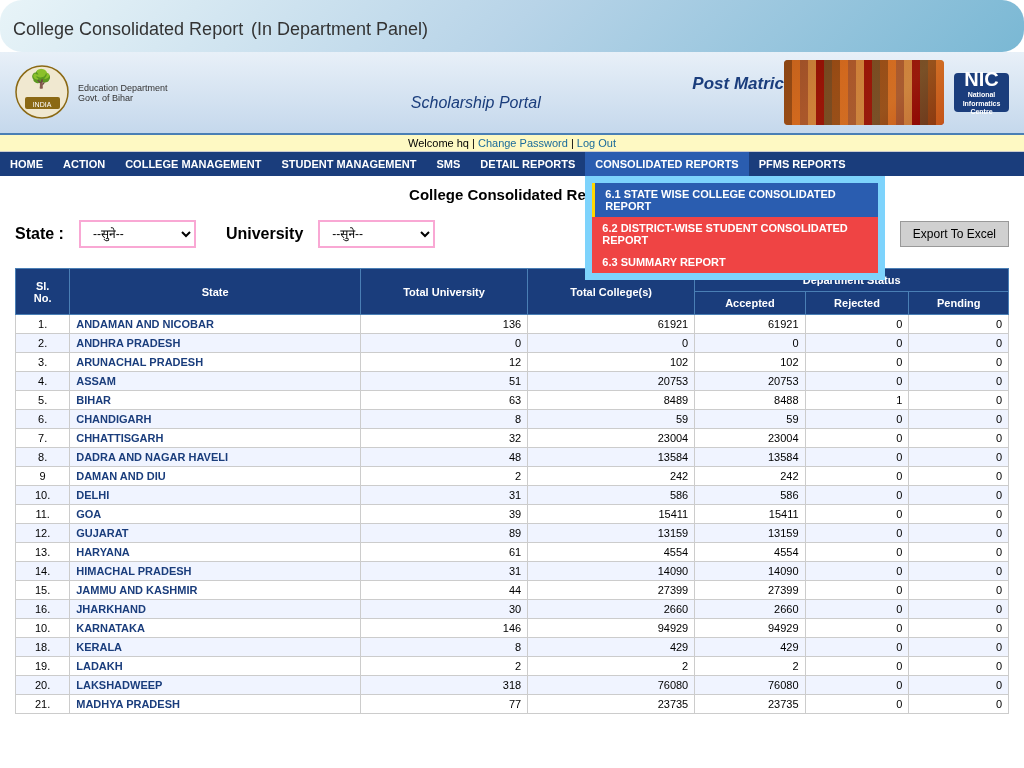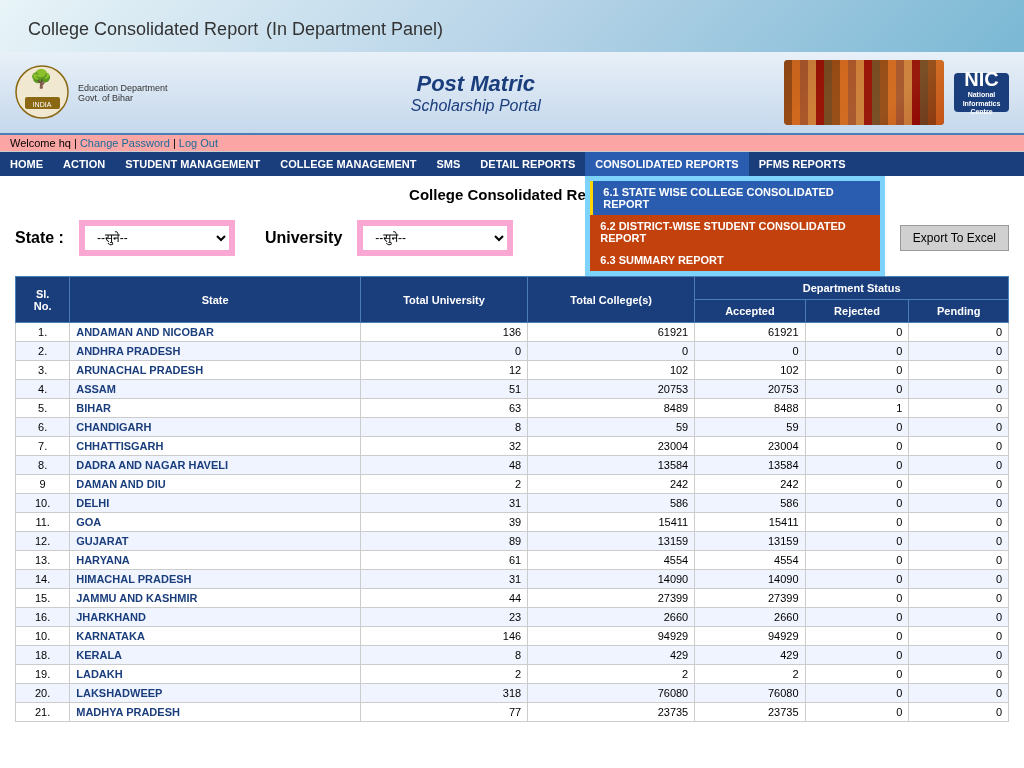--- a/index.html
+++ b/index.html
@@ -1,22 +1,23 @@
 <!DOCTYPE html>
 <html><head>
   <meta charset="utf-8">
   <style>
     * { margin: 0; padding: 0; box-sizing: border-box; }
     body { font-family: Arial, sans-serif; font-size: 12px; background: #fff; overflow-x: hidden; }
 
     
     .title-bar {
       background: linear-gradient(135deg, #e8f4f8 0%, #b8d4e8 50%, #7ab8d4 100%);
-      padding: 10px 28px;
+      padding: 10px 13px;
       position: relative;
+      border-radius: 22px;
     }
     .title-bar h1 {
       font-size: 28px;
       color: #1a6b9a;
       font-weight: bold;
     }
     .title-bar h1 span {
       font-size: 18px;
       color: #333;
       font-weight: normal;
@@ -39,24 +40,25 @@
     }
     .logo-emblem {
       width: 55px;
       height: 55px;
     }
     .header-text-center {
       text-align: center;
       flex: 1;
     }
     .header-text-center .portal-title {
-      font-size: 22px;
+      font-size: 17px;
       font-weight: bold;
       color: #1a3d7c;
       font-style: italic;
+      text-align: right;
     }
     .header-text-center .portal-subtitle {
       font-size: 16px;
       font-style: italic;
       color: #1a3d7c;
     }
     .header-right {
       display: flex;
       align-items: center;
       gap: 10px;
@@ -91,24 +93,24 @@
     }
     .nic-logo .nic-text { font-size: 20px; font-weight: bold; }
     .nic-logo .nic-sub { font-size: 7px; text-align: center; line-height: 1.2; }
     .edu-dept {
       font-size: 9px;
       color: #333;
     }
 
     
     .welcome-bar {
-      text-align: left;
+      text-align: center;
       padding: 2px 10px;
       font-size: 11px;
-      background: #fca5a5;
+      background: #fef9c3;
       border-bottom: 1px solid #ccc;
     }
     .welcome-bar a { color: #1a6b9a; text-decoration: none; }
 
     
     .nav-bar {
       background: #1a3d7c;
       display: flex;
       align-items: stretch;
       position: relative;
@@ -125,22 +127,22 @@
       align-items: center;
     }
     .nav-item.active { background: #2a5db0; }
     .nav-dropdown {
       position: relative;
     }
     .nav-dropdown-menu {
       position: absolute;
       top: 100%;
       left: 0;
-      background: #c2410c;
-      border: 5px solid #7dd3fc;
+      background: #ef4444;
+      border: 7px solid #7dd3fc;
       min-width: 300px;
       z-index: 200;
     }
     .nav-dropdown-item {
       color: white;
       padding: 5px 10px;
       font-size: 11px;
       cursor: pointer;
       display: block;
       font-weight: bold;
@@ -164,23 +166,23 @@
       gap: 15px;
       margin-bottom: 15px;
       padding: 5px 0;
     }
     .filter-label {
       font-size: 16px;
       font-weight: bold;
     }
     .filter-select {
       padding: 4px 8px;
-      border: 6px solid #f9a8d4;
+      border: 2px solid #f9a8d4;
       font-size: 12px;
-      width: 156px;
+      width: 117px;
       background: white;
     }
     .export-btn {
       background: #d0d0d0;
       border: 1px solid #999;
       padding: 5px 12px;
       font-size: 12px;
       cursor: pointer;
       margin-left: auto;
     }
@@ -253,22 +255,22 @@
 <div class="welcome-bar">
   <span>Welcome hq |</span>
   <a href="#">Change Password</a>
   <span> | </span>
   <a href="#">Log Out</a>
 </div>
 
 <div class="nav-bar">
   <div class="nav-item">HOME</div>
   <div class="nav-item">ACTION</div>
+  <div class="nav-item">COLLEGE MANAGEMENT</div>
   <div class="nav-item">STUDENT MANAGEMENT</div>
-  <div class="nav-item">COLLEGE MANAGEMENT</div>
   <div class="nav-item">SMS</div>
   <div class="nav-item">DETAIL REPORTS</div>
   <div class="nav-dropdown" style="position:relative;">
     <div class="nav-item active">CONSOLIDATED REPORTS</div>
     <div class="nav-dropdown-menu">
       <div class="nav-dropdown-item selected">6.1 STATE WISE COLLEGE CONSOLIDATED REPORT</div>
       <div class="nav-dropdown-item">6.2 DISTRICT-WISE STUDENT CONSOLIDATED REPORT</div>
       <div class="nav-dropdown-item">6.3 SUMMARY REPORT</div>
     </div>
   </div>
@@ -438,21 +440,21 @@
     <td class="state-name">JAMMU AND KASHMIR</td>
     <td class="num">44</td>
     <td class="num">27399</td>
     <td class="num">27399</td>
     <td class="num">0</td>
     <td class="num">0</td>
   </tr>
           <tr>
     <td class="sl">16.</td>
     <td class="state-name">JHARKHAND</td>
-    <td class="num">23</td>
+    <td class="num">30</td>
     <td class="num">2660</td>
     <td class="num">2660</td>
     <td class="num">0</td>
     <td class="num">0</td>
   </tr>
           <tr>
     <td class="sl">10.</td>
     <td class="state-name">KARNATAKA</td>
     <td class="num">146</td>
     <td class="num">94929</td>

